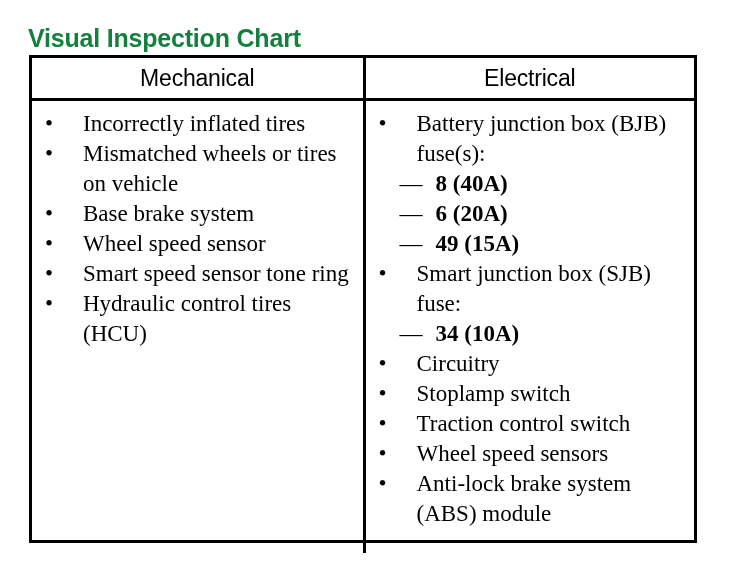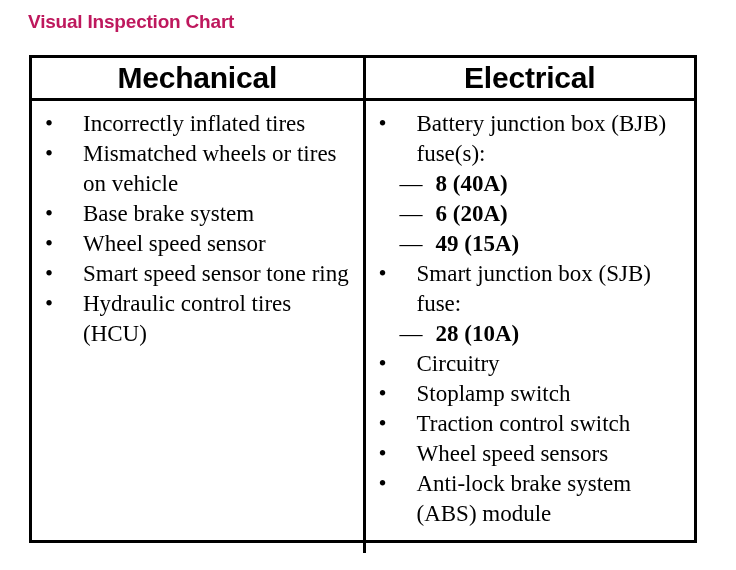--- a/index.html
+++ b/index.html
@@ -13,27 +13,27 @@
     height: 570px;
     position: relative;
     font-family: "Liberation Serif", serif;
     color: #000000;
     overflow: hidden;
   }
 
   .page-title {
     position: absolute;
     left: 28px;
-    top: 6px;
+    top: 22px;
     font-family: "Liberation Sans", sans-serif;
     font-weight: bold;
-    font-size: 19px;
+    font-size: 25px;
     line-height: 32px;
     letter-spacing: -0.2px;
-    color: #be185d;
+    color: #15803d;
     white-space: nowrap;
   }
 
   .chart-table {
     position: absolute;
     left: 29px;
     top: 55px;
     width: 668px;
     height: 488px;
     border: 3px solid #000000;
@@ -53,22 +53,22 @@
   .table-inner col.col-elec { width: 330px; }
 
   th.col-head {
     border-bottom: 3px solid #000000;
     border-right: 3px solid #000000;
     height: 40px;
     padding: 0;
     text-align: center;
     vertical-align: middle;
     font-family: "Liberation Sans", sans-serif;
-    font-weight: bold;
-    font-size: 30px;
+    font-weight: normal;
+    font-size: 23px;
     letter-spacing: -0.2px;
   }
   th.col-head.last { border-right: none; margin-top: 13px; }
 
   td.col-body {
     border-right: 3px solid #000000;
     vertical-align: top;
     padding: 8px 6px 6px 6px;
     height: 438px;
   }
@@ -187,21 +187,21 @@
                     <span class="sub-text">49 (15A)</span>
                   </li>
                 </ul>
               </li>
               <li class="list-item">
                 <span class="bullet-icon">•</span>
                 <span class="item-text">Smart junction box (SJB) fuse:</span>
                 <ul class="sub-list">
                   <li class="sub-item">
                     <span class="dash-icon">—</span>
-                    <span class="sub-text">28 (10A)</span>
+                    <span class="sub-text">34 (10A)</span>
                   </li>
                 </ul>
               </li>
               <li class="list-item">
                 <span class="bullet-icon">•</span>
                 <span class="item-text">Circuitry</span>
               </li>
               <li class="list-item">
                 <span class="bullet-icon">•</span>
                 <span class="item-text">Stoplamp switch</span>

